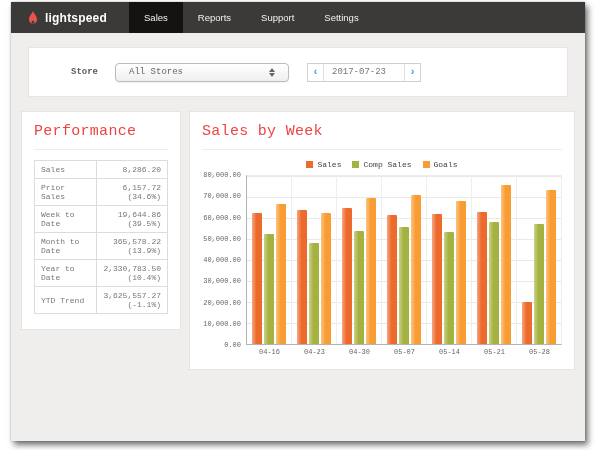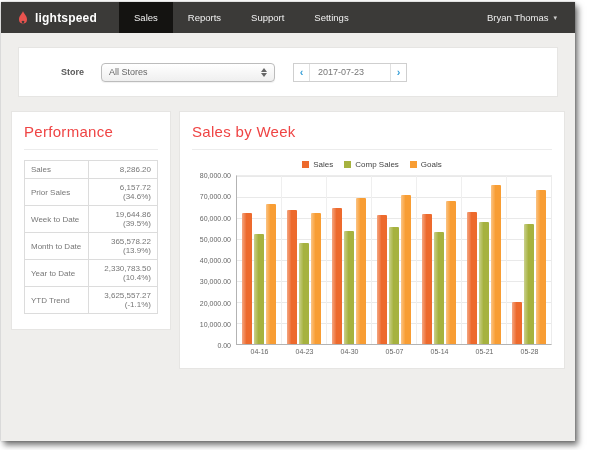--- a/index.html
+++ b/index.html
@@ -1,18 +1,18 @@
 <!DOCTYPE html>
 <html><head>
 <meta charset="utf-8">
 <style>
   * { box-sizing: border-box; margin: 0; padding: 0; }
   html, body { width: 600px; height: 450px; background: #ffffff; overflow: hidden;
     font-family: "Liberation Sans", sans-serif; }
-  .window { position: absolute; left: 1px; top: 2px; width: 574px; height: 439px;
+  .window { position: absolute; left: 11px; top: 2px; width: 574px; height: 439px;
     background: #efeeec; box-shadow: 3px 4px 6px rgba(0,0,0,0.55), 0 0 2px rgba(0,0,0,0.25); }
 
   
   .navbar { height: 31px; background: #3b3a38; display: flex; align-items: stretch; }
   .brand { display: flex; align-items: center; gap: 6px; margin-left: 16px; margin-right: 22px; }
   .brand-flame { width: 12px; height: 14px; display: block; }
   .brand-name { color: #fdfdfd; font-size: 12px; font-weight: bold; letter-spacing: 0.2px; }
   .nav-items { display: flex; align-items: stretch; }
   .nav-item { display: flex; align-items: center; padding: 0 15px; color: #f2f2f2;
     font-size: 9.5px; cursor: pointer; }
@@ -21,39 +21,39 @@
     color: #efefef; font-size: 9.5px; gap: 5px; cursor: pointer; }
   .nav-user .caret { font-size: 7px; color: #cfcfcf; }
 
   
   .filter-card { margin: 14px 17px 0 17px; height: 50px; background: #fff;
     border: 1px solid #e6e5e3; display: flex; align-items: center; }
   .store-label { margin-left: 42px; font-size: 9px; font-weight: bold; color: #5a5a5a; }
   .store-select { margin-left: 17px; width: 174px; height: 19px; border: 1px solid #bcbcbc;
     border-radius: 4px; background: linear-gradient(#ffffff, #efefef);
     display: flex; align-items: center; justify-content: space-between;
-    padding: 0 7px; font-size: 9px; color: #666; cursor: pointer;
+    padding: 0 13px; font-size: 9px; color: #666; cursor: pointer;
     box-shadow: 0 1px 1px rgba(0,0,0,0.06); }
   .stepper { display: flex; flex-direction: column; gap: 1px; }
   .stepper .up { width: 0; height: 0; border-left: 3px solid transparent;
     border-right: 3px solid transparent; border-bottom: 4px solid #666; }
   .stepper .down { width: 0; height: 0; border-left: 3px solid transparent;
     border-right: 3px solid transparent; border-top: 4px solid #666; }
   .date-box { margin-left: 18px; height: 19px; width: 114px; border: 1px solid #cfcfcf;
     background: #fff; display: flex; align-items: stretch; }
   .date-arrow { width: 16px; display: flex; align-items: center; justify-content: center;
     color: #3aa0d8; font-size: 11px; font-weight: bold; cursor: pointer; }
   .date-arrow.prev { border-right: 1px solid #e0e0e0; }
   .date-arrow.next { border-left: 1px solid #e0e0e0; }
   .date-value { flex: 1; display: flex; align-items: center; padding-left: 8px;
     font-size: 9px; color: #777; }
 
   
   .main-row { display: flex; align-items: flex-start; gap: 8px; padding: 14px 10px 0 10px; }
-  .card { background: #fff; border: 1px solid #e6e5e3; }
+  .card { background: #fff; border: 1px solid #e6e5e3; font-family: Liberation Mono, monospace; }
   .card-title { font-size: 15px; color: #ef4444; font-weight: 400; letter-spacing: 0.3px; }
   .card-rule { border: none; border-top: 1px solid #ececec; margin: 9px 0 10px 0; }
 
   .perf-card { width: 170px; padding: 11px 12px 15px 12px; }
   .perf-table { width: 100%; border-collapse: collapse; }
   .perf-table td { border: 1px solid #dcdcdc; font-size: 8px; color: #777;
     padding: 4px 6px; height: 17px; }
   .perf-table td.val { text-align: right; width: 52%; }
 
   .chart-card { flex: 1; padding: 11px 12px 13px 12px; }
@@ -88,24 +88,20 @@
         <path d="M12 0 C11 5 4 9 4 17 a8 8 0 0 0 16 0 C20 9 13 5 12 0 Z M12 27 l-3 -6 q3 -3 6 0 Z" fill="#e8534e" fill-rule="evenodd"></path>
       </svg>
       <span class="brand-name">lightspeed</span>
     </div>
     <div class="nav-items">
       <div class="nav-item active">Sales</div>
       <div class="nav-item">Reports</div>
       <div class="nav-item">Support</div>
       <div class="nav-item">Settings</div>
     </div>
-    <div class="nav-user">
-      <span>Bryan Thomas</span>
-      <span class="caret">▾</span>
-    </div>
   </div>
 
   <div class="filter-card card">
     <span class="store-label">Store</span>
     <div class="store-select">
       <span>All Stores</span>
       <span class="stepper">
         <span class="up"></span>
           <span class="down"></span>
       </span>

